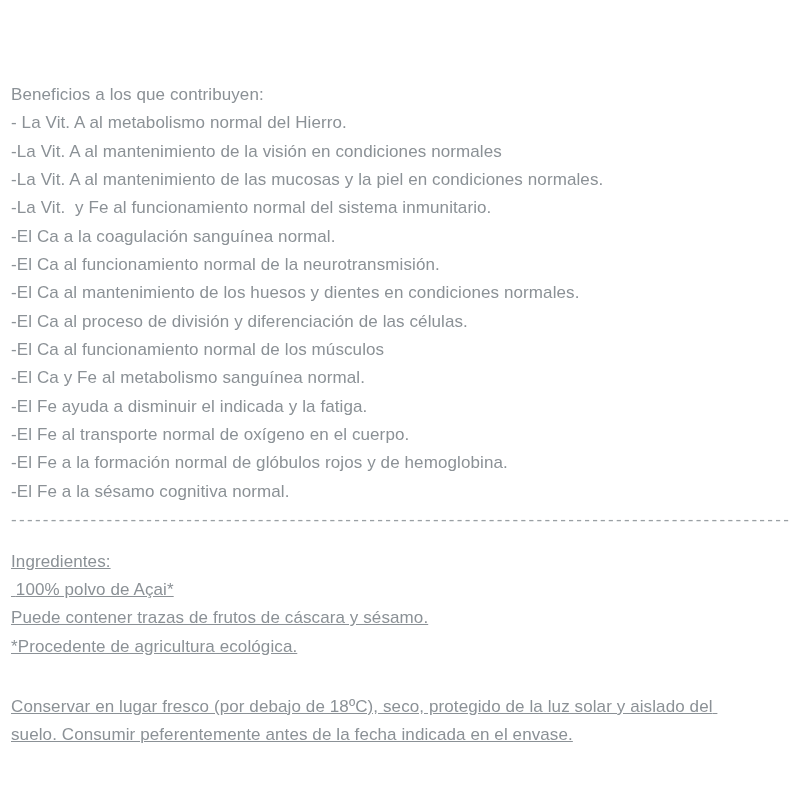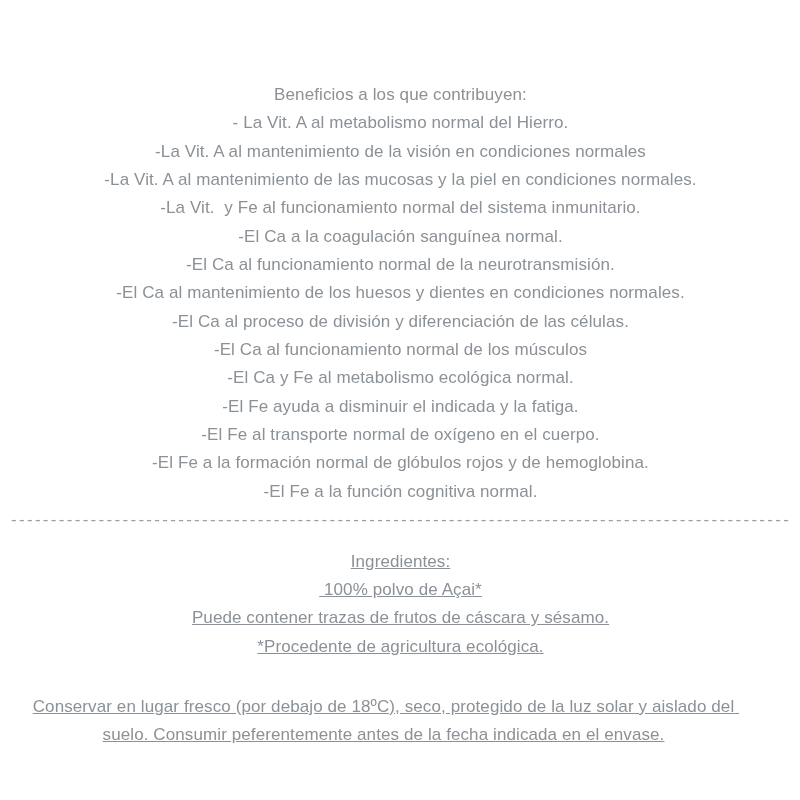--- a/index.html
+++ b/index.html
@@ -11,21 +11,20 @@
     width: 800px;
     height: 800px;
     overflow: hidden;
     font-family: "Liberation Sans", sans-serif;
   }
   .content {
     box-sizing: border-box;
     width: 800px;
     padding: 81px 10px 0 11px;
     color: #8b9196;
-    text-align: center;
   }
   .line {
     margin: 0;
     font-size: 17px;
     font-weight: 400;
     line-height: 28.35px;
     color: #8b9196;
     white-space: pre-wrap;
     letter-spacing: 0.1px;
   }
@@ -57,25 +56,25 @@
     <p class="line">Beneficios a los que contribuyen:</p>
     <p class="line">- La Vit. A al metabolismo normal del Hierro.</p>
     <p class="line">-La Vit. A al mantenimiento de la visión en condiciones normales</p>
     <p class="line">-La Vit. A al mantenimiento de las mucosas y la piel en condiciones normales.</p>
     <p class="line">-La Vit.  y Fe al funcionamiento normal del sistema inmunitario.</p>
     <p class="line">-El Ca a la coagulación sanguínea normal.</p>
     <p class="line">-El Ca al funcionamiento normal de la neurotransmisión.</p>
     <p class="line">-El Ca al mantenimiento de los huesos y dientes en condiciones normales.</p>
     <p class="line">-El Ca al proceso de división y diferenciación de las células.</p>
     <p class="line">-El Ca al funcionamiento normal de los músculos</p>
-    <p class="line">-El Ca y Fe al metabolismo ecológica normal.</p>
+    <p class="line">-El Ca y Fe al metabolismo sanguínea normal.</p>
     <p class="line">-El Fe ayuda a disminuir el indicada y la fatiga.</p>
     <p class="line">-El Fe al transporte normal de oxígeno en el cuerpo.</p>
     <p class="line">-El Fe a la formación normal de glóbulos rojos y de hemoglobina.</p>
-    <p class="line">-El Fe a la función cognitiva normal.</p>
+    <p class="line">-El Fe a la sésamo cognitiva normal.</p>
   </section>
 
   <div class="dashes">---------------------------------------------------------------------------------------------------------</div>
 
   <section class="ingredients-block">
     <p class="line">Ingredientes:</p>
     <p class="line"> 100% polvo de Açai*</p>
     <p class="line">Puede contener trazas de frutos de cáscara y sésamo.</p>
     <p class="line">*Procedente de agricultura ecológica.</p>
     <p class="line storage-note">Conservar en lugar fresco (por debajo de 18ºC), seco, protegido de la luz solar y aislado del suelo. Consumir peferentemente antes de la fecha indicada en el envase.</p>

